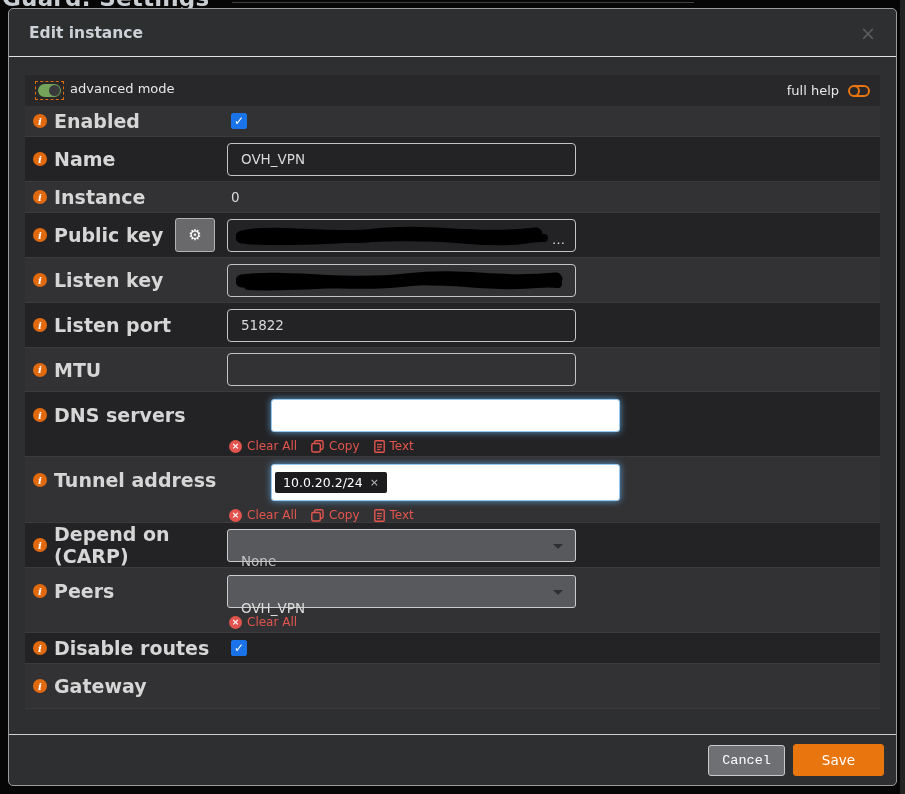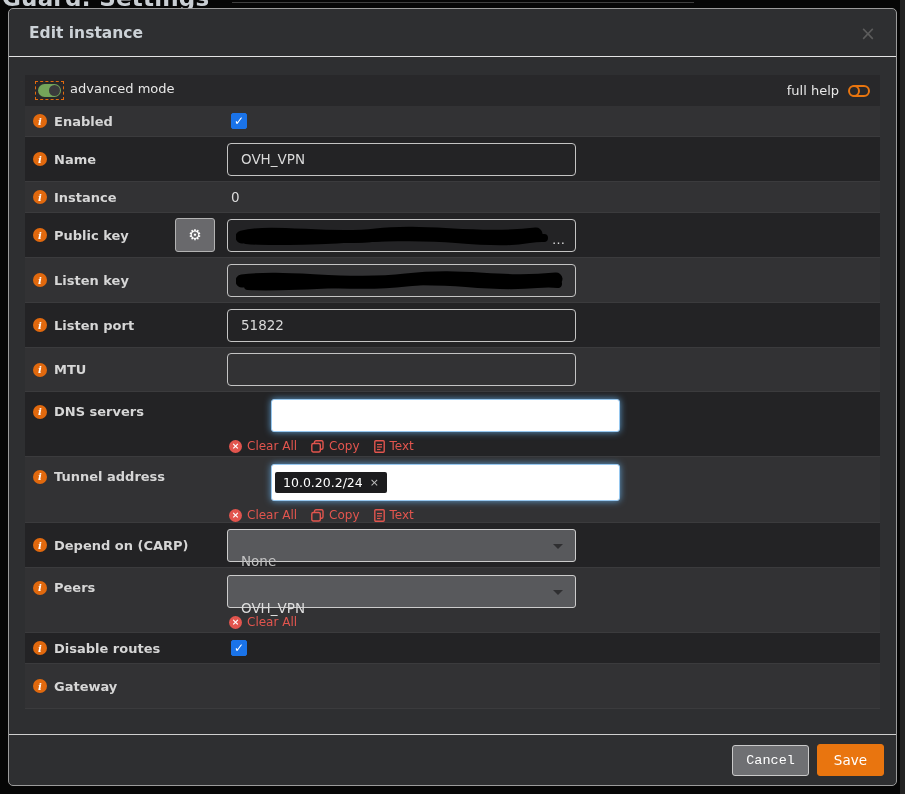--- a/index.html
+++ b/index.html
@@ -31,21 +31,21 @@
   .toggle-off .knob { position:absolute; left:-3px; top:-2px; width:12px; height:12px; border:2px solid #e8750f; border-radius:50%; background:#28282a; }
 
   
   .form-row { display:flex; align-items:center; padding-left:8px; border-bottom:1px solid #3b3b3d; }
   .form-row.dark  { background:#232325; }
   .form-row.light { background:#323234; }
   .h31 { height:31px; } .h44 { height:44px; } .h45 { height:45px; } .h65 { height:65px; } .h66 { height:66px; }
   .top-align { align-items:flex-start; padding-top:7px; }
   .top-align .label-cell { padding-top:5px; }
   .label-cell { width:194px; flex-shrink:0; display:flex; align-items:center; gap:7px; }
-  .field-label { color:#d6d6d6; font-size:13px; font-weight:bold; }
+  .field-label { color:#d6d6d6; font-size:19px; font-weight:bold; }
   .info-icon { width:14px; height:14px; flex-shrink:0; border-radius:50%; background:#e1690e; color:#fff; display:flex; align-items:center; justify-content:center; font:italic bold 10px "DejaVu Serif", serif; }
   .value-text { color:#dcdcdc; font-size:13.5px; padding-left:4px; }
 
   .text-input { width:349px; height:33px; background:transparent; border:1px solid #c4c4c4; border-radius:4px; color:#d9d9d9; font-size:13.5px; font-family:inherit; padding:0 13px; outline:none; display:flex; align-items:center; }
   .key-input { position:relative; overflow:hidden; }
   .key-input svg { position:absolute; left:8px; top:5px; }
   .key-ellipsis { position:absolute; right:10px; bottom:4px; color:#d9d9d9; font-size:13px; }
 
   .gear-btn { margin-left:auto; margin-right:12px; width:40px; height:34px; background:#69696c; border:1px solid #b3b3b3; border-radius:3px; color:#fff; font-size:15px; display:flex; align-items:center; justify-content:center; cursor:pointer; }
 
@@ -65,21 +65,21 @@
   .select .sel-text { color:#dddddd; font-size:13.5px;margin-top:32px; }
   .select .sel-text.placeholder { color:#c2c2c2; }
   .caret { position:absolute; right:12px; top:14px; width:0; height:0; border-left:5px solid transparent; border-right:5px solid transparent; border-top:5px solid #2f2f31; }
 
   .checkbox { width:16px; height:16px; background:#1a73e8; border:1px solid #1a73e8; border-radius:2px; color:#fff; font-size:12px; display:flex; align-items:center; justify-content:center; cursor:pointer; margin-left:4px; }
 
   .spacer { height:18px; }
 
   .btn { font-family:inherit; font-size:13.5px; color:#fff; border-radius:3px; padding:7px 13px; cursor:pointer; }
   .btn-cancel { background:#6f7073; border:1px solid #c9c9c9;font-family:Liberation Mono, monospace; }
-  .btn-save { background:#e9750f; border:1px solid #e9750f; padding:7px 16px; }
+  .btn-save { background:#e9750f; border:1px solid #e9750f; padding:7px 28px; }
 </style>
 </head>
 <body>
 
 <div class="bg-title">Guard: Settings</div>
 <div class="bg-rule"></div>
 <div class="page-scrollbar"></div>
 
 <div class="modal">
 

